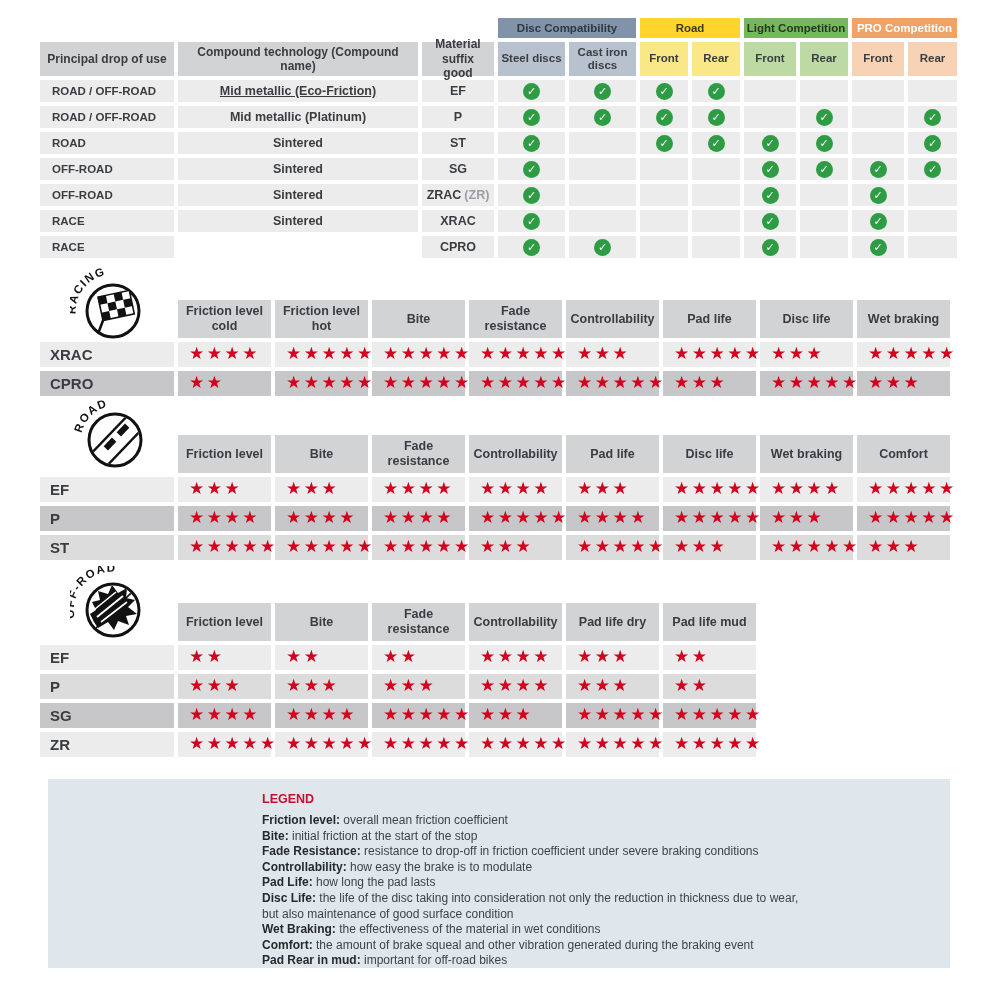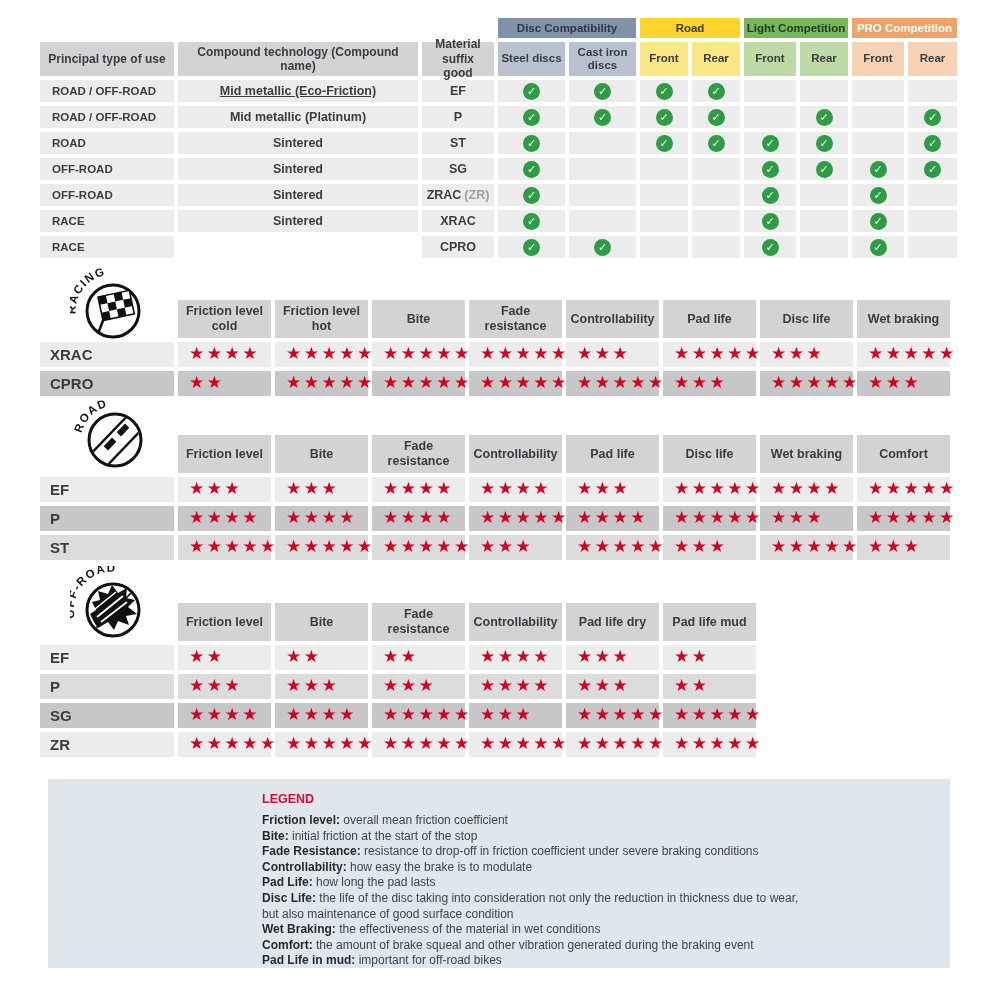--- a/index.html
+++ b/index.html
@@ -74,21 +74,21 @@
 <body>
 
 <div class="page">
 
   <div id="compat-grid">
     <div class="band" id="band-disc">Disc Compatibility</div>
     <div class="band" id="band-road">Road</div>
     <div class="band" id="band-light">Light Competition</div>
     <div class="band" id="band-pro">PRO Competition</div>
 
-    <div class="cell hcell" id="h-use">Principal type of use</div>
+    <div class="cell hcell" id="h-use">Principal drop of use</div>
     <div class="cell hcell" id="h-tech">Compound technology (Compound name)</div>
     <div class="cell hcell" id="h-code">Material suffix good</div>
 
     <div class="cell subcell sub-disc" id="s0">Steel discs</div>
     <div class="cell subcell sub-disc" id="s1">Cast iron discs</div>
     <div class="cell subcell sub-road" id="s2">Front</div>
     <div class="cell subcell sub-road" id="s3">Rear</div>
     <div class="cell subcell sub-light" id="s4">Front</div>
     <div class="cell subcell sub-light" id="s5">Rear</div>
     <div class="cell subcell sub-pro" id="s6">Front</div>
@@ -540,17 +540,17 @@
     <div id="legend-items">
         <div class="legend-item"><b>Friction level:</b> overall mean friction coefficient</div>
         <div class="legend-item"><b>Bite:</b> initial friction at the start of the stop</div>
         <div class="legend-item"><b>Fade Resistance:</b> resistance to drop-off in friction coefficient under severe braking conditions</div>
         <div class="legend-item"><b>Controllability:</b> how easy the brake is to modulate</div>
         <div class="legend-item"><b>Pad Life:</b> how long the pad lasts</div>
         <div class="legend-item"><b>Disc Life:</b> the life of the disc taking into consideration not only the reduction in thickness due to wear,
 but also maintenance of good surface condition</div>
         <div class="legend-item"><b>Wet Braking:</b> the effectiveness of the material in wet conditions</div>
         <div class="legend-item"><b>Comfort:</b> the amount of brake squeal and other vibration generated during the braking event</div>
-        <div class="legend-item"><b>Pad Life in mud:</b> important for off-road bikes</div>
+        <div class="legend-item"><b>Pad Rear in mud:</b> important for off-road bikes</div>
       </div>
   </div>
 
 </div>
 
 </body></html>

